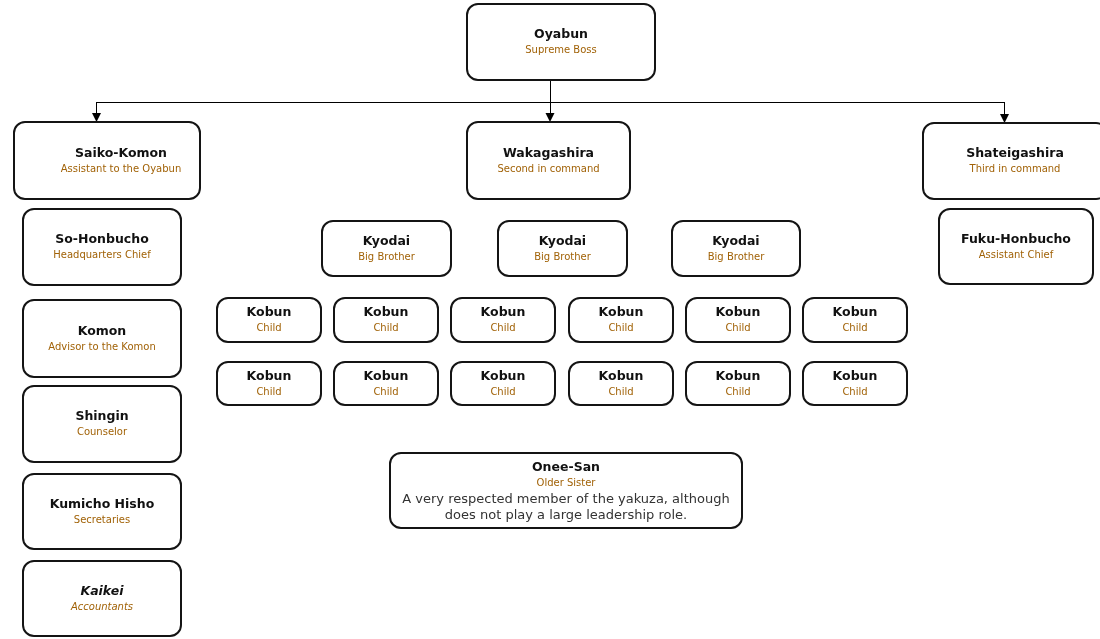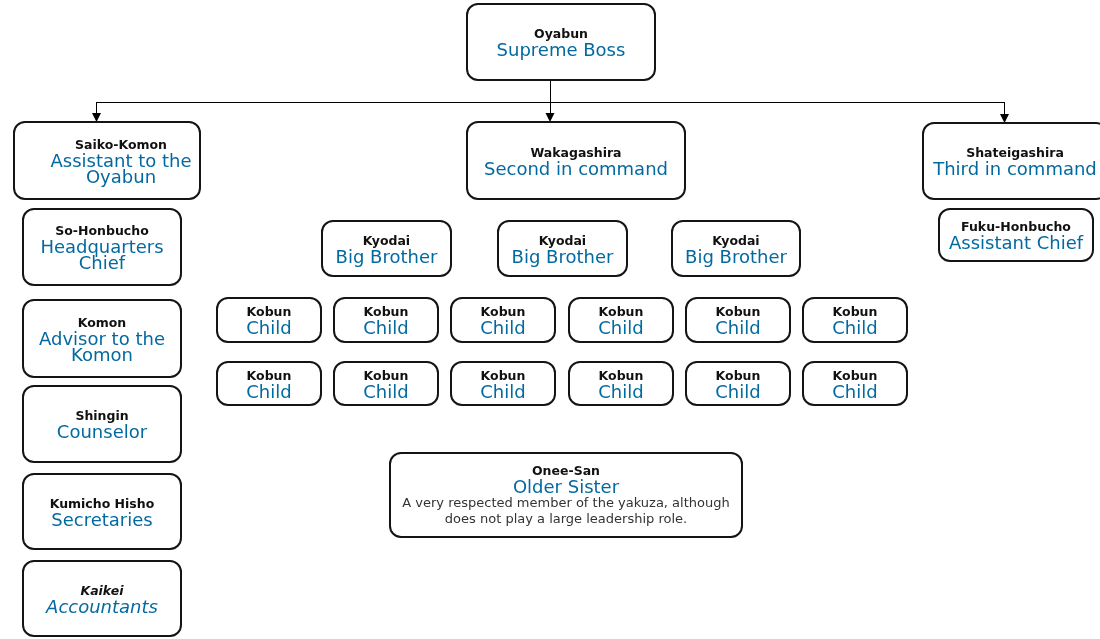--- a/index.html
+++ b/index.html
@@ -14,21 +14,21 @@
   #node-layer{position:absolute;left:11px;top:0;width:100%;height:100%;z-index:2;}
   .node{
     position:absolute;box-sizing:border-box;
     background:#ffffff;
     border:2px solid #141414;
     border-radius:12px;
     display:flex;flex-direction:column;justify-content:center;align-items:center;
     text-align:center;padding:2px 4px;
   }
   .node-title{font-weight:700;font-size:12.5px;line-height:16px;color:#111111;}
-  .node-subtitle{font-weight:400;font-size:18px;line-height:16px;color:#0369a1;}
+  .node-subtitle{font-weight:400;font-size:10px;line-height:16px;color:#a16207;}
   .node-desc{font-weight:400;font-size:13px;line-height:16px;color:#333333;}
 </style>
 </head>
 <body>
 
 <div id="canvas">
   <svg id="connector-layer" width="1100" height="639" xmlns="http://www.w3.org/2000/svg">
       <line x1="550.5" y1="81" x2="550.5" y2="102.5" stroke="#000000" stroke-width="1" shape-rendering="crispEdges"></line>
       <line x1="96.5" y1="102.5" x2="1004.5" y2="102.5" stroke="#000000" stroke-width="1" shape-rendering="crispEdges"></line>
       <line x1="96.5" y1="102" x2="96.5" y2="115" stroke="#000000" stroke-width="1" shape-rendering="crispEdges"></line>
@@ -42,21 +42,21 @@
       <div class="node" style="left: 455px; top: 3px; width: 190px; height: 78px; border-color: rgb(20, 20, 20); background: rgb(255, 255, 255);">
     <div class="node-title">Oyabun</div>
     <div class="node-subtitle">Supreme Boss</div>
 
   </div>
       <div class="node" style="left: 2px; top: 121px; width: 188px; height: 79px; border-color: rgb(20, 20, 20); background: rgb(255, 255, 255); padding-left: 32px;">
     <div class="node-title">Saiko-Komon</div>
     <div class="node-subtitle">Assistant to the Oyabun</div>
 
   </div>
-      <div class="node" style="left: 455px; top: 121px; width: 220px; height: 79px; border-color: rgb(20, 20, 20); background: rgb(255, 255, 255);">
+      <div class="node" style="left: 455px; top: 121px; width: 165px; height: 79px; border-color: rgb(20, 20, 20); background: rgb(255, 255, 255);">
     <div class="node-title">Wakagashira</div>
     <div class="node-subtitle">Second in command</div>
 
   </div>
       <div class="node" style="left: 911px; top: 122px; width: 186px; height: 78px; border-color: rgb(20, 20, 20); background: rgb(255, 255, 255);">
     <div class="node-title">Shateigashira</div>
     <div class="node-subtitle">Third in command</div>
 
   </div>
       <div class="node" style="left: 11px; top: 208px; width: 160px; height: 78px; border-color: rgb(20, 20, 20); background: rgb(255, 255, 255);">
@@ -77,21 +77,21 @@
       <div class="node" style="left: 11px; top: 473px; width: 160px; height: 77px; border-color: rgb(20, 20, 20); background: rgb(255, 255, 255);">
     <div class="node-title">Kumicho Hisho</div>
     <div class="node-subtitle">Secretaries</div>
 
   </div>
       <div class="node" style="left: 11px; top: 560px; width: 160px; height: 77px; border-color: rgb(20, 20, 20); background: rgb(255, 255, 255); font-style: italic;">
     <div class="node-title">Kaikei</div>
     <div class="node-subtitle">Accountants</div>
 
   </div>
-      <div class="node" style="left: 927px; top: 208px; width: 156px; height: 54px; border-color: rgb(20, 20, 20); background: rgb(255, 255, 255);">
+      <div class="node" style="left: 927px; top: 208px; width: 156px; height: 77px; border-color: rgb(20, 20, 20); background: rgb(255, 255, 255);">
     <div class="node-title">Fuku-Honbucho</div>
     <div class="node-subtitle">Assistant Chief</div>
 
   </div>
       <div class="node" style="left: 310px; top: 220px; width: 131px; height: 57px; border-color: rgb(20, 20, 20); background: rgb(255, 255, 255);">
     <div class="node-title">Kyodai</div>
     <div class="node-subtitle">Big Brother</div>
 
   </div>
       <div class="node" style="left: 486px; top: 220px; width: 131px; height: 57px; border-color: rgb(20, 20, 20); background: rgb(255, 255, 255);">
@@ -157,19 +157,19 @@
       <div class="node" style="left: 674px; top: 361px; width: 106px; height: 45px; border-color: rgb(20, 20, 20); background: rgb(255, 255, 255);">
     <div class="node-title">Kobun</div>
     <div class="node-subtitle">Child</div>
 
   </div>
       <div class="node" style="left: 791px; top: 361px; width: 106px; height: 45px; border-color: rgb(20, 20, 20); background: rgb(255, 255, 255);">
     <div class="node-title">Kobun</div>
     <div class="node-subtitle">Child</div>
 
   </div>
-      <div class="node" style="left: 378px; top: 452px; width: 354px; height: 86px; border-color: rgb(20, 20, 20); background: rgb(255, 255, 255);">
+      <div class="node" style="left: 378px; top: 452px; width: 354px; height: 77px; border-color: rgb(20, 20, 20); background: rgb(255, 255, 255);">
     <div class="node-title">Onee-San</div>
     <div class="node-subtitle">Older Sister</div>
     <div class="node-desc">A very respected member of the yakuza, although does not play a large leadership role.</div>
   </div>
     </div>
 </div>
 
 </body></html>

